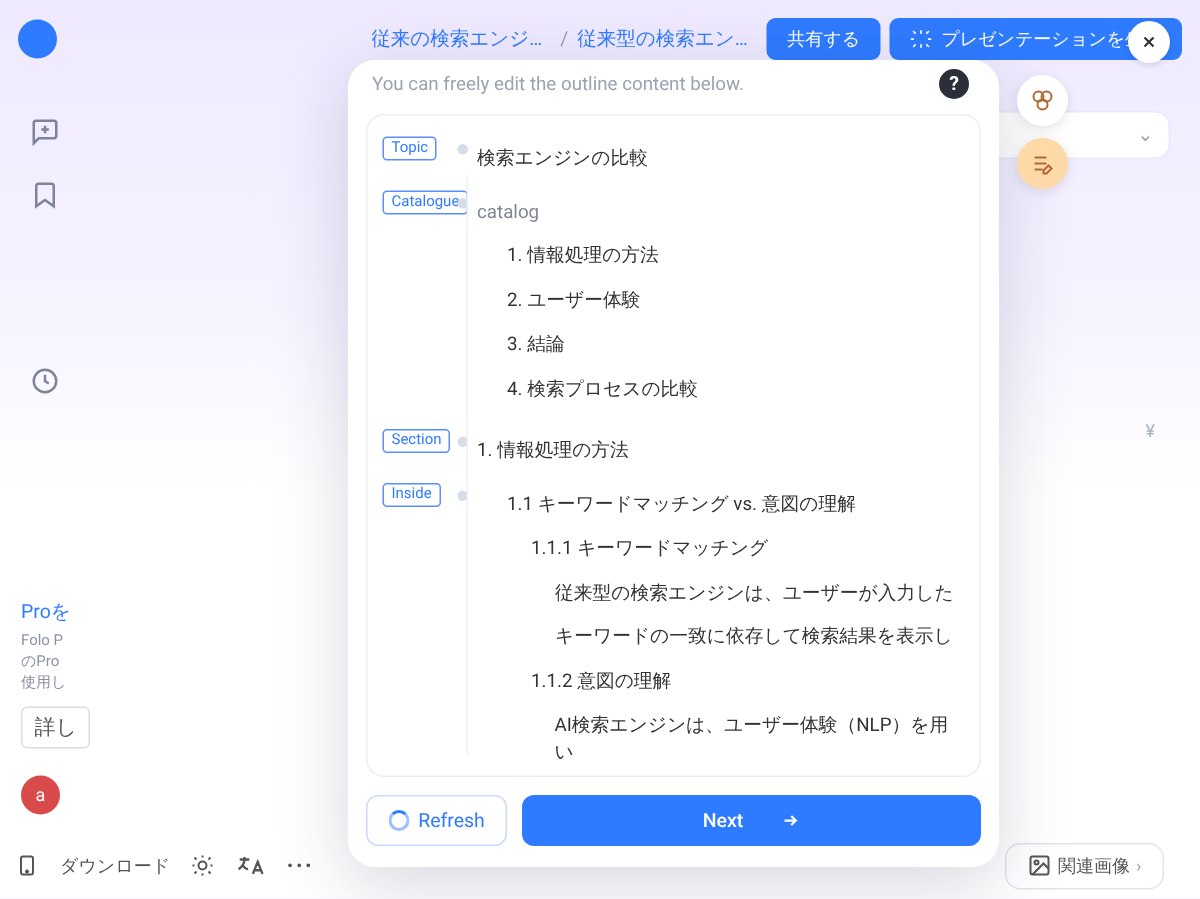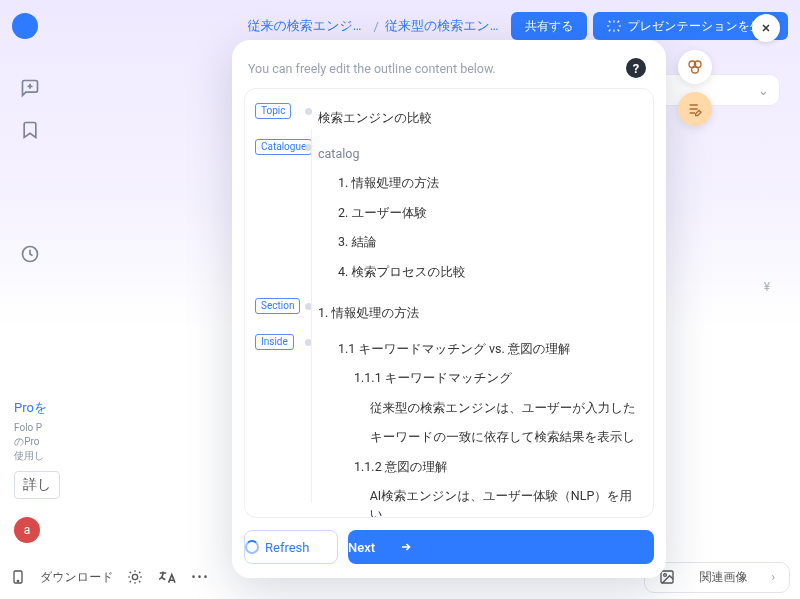--- a/index.html
+++ b/index.html
@@ -12,32 +12,32 @@
   .slash{color:#9aa2b2}
   .pill{height:28px;padding:0 14px;border-radius:6px;display:flex;align-items:center;font-size:12px;color:#fff;background:#2f7bff}
   .pill.ghost{background:#2f7bff}
   .left-side{position:absolute;left:0;top:60px;bottom:0;width:60px;display:flex;flex-direction:column;align-items:center;gap:22px;padding-top:18px;color:#7c839a}
   .licon{width:20px;height:20px}
   .promo{position:absolute;left:14px;bottom:100px;width:170px}
   .promo h4{color:#2f7bff;font-size:13px;font-weight:400;margin-bottom:4px}
   .promo p{font-size:10px;color:#8a91a5;line-height:1.4}
   .promo-btn{margin-top:8px;padding:4px 8px;border:1px solid #d9dde8;border-radius:4px;display:inline-block;font-size:14px;color:#555;background:#fff}
   .avatar{position:absolute;left:14px;bottom:56px;width:26px;height:26px;border-radius:50%;background:#d94b4b;color:#fff;display:flex;align-items:center;justify-content:center;font-size:12px}
-  .footer{position:absolute;left:10px;bottom:6px;right:10px;height:32px;display:flex;align-items:center;gap:14px;color:#555;font-size:12px}
-  .foot-right{margin-left:auto;display:flex;align-items:center;gap:24px;border:1px solid #e1e4ee;border-radius:10px;padding:6px 14px;background:#fff;color:#555}
+  .footer{position:absolute;left:10px;bottom:6px;right:24px;height:32px;display:flex;align-items:center;gap:14px;color:#555;font-size:12px}
+  .foot-right{margin-left:auto;display:flex;align-items:center;gap:4px;border:1px solid #e1e4ee;border-radius:10px;padding:6px 14px;background:#fff;color:#555}
   .chev{color:#9aa2b2}
   .stray{position:absolute;right:150px;bottom:32px;font-size:12px;color:#555;text-align:left;line-height:1.3;width:50px}
   .rcard{position:absolute;right:20px;top:74px;width:160px;height:32px;border:1px solid #e8ebf3;border-radius:10px;display:flex;align-items:center;justify-content:flex-end;background:#fff;padding-right:10px}
   .yen{position:absolute;right:30px;top:280px;color:#aab1c5;font-size:12px}
 
   
   .closex{position:absolute;right:20px;top:14px;width:28px;height:28px;border-radius:50%;background:#fff;box-shadow:0 1px 5px rgba(0,0,0,.15);display:flex;align-items:center;justify-content:center;font-size:15px;color:#333;z-index:40}
 
   
-  .modal{position:absolute;left:232px;top:40px;width:434px;height:538px;background:#fff;border-radius:18px;box-shadow:0 12px 48px rgba(30,40,80,.18);z-index:30;display:flex;flex-direction:column;padding:12px 12px 14px 12px}
+  .modal{position:absolute;left:232px;top:40px;width:434px;height:538px;background:#fff;border-radius:18px;box-shadow:0 12px 48px rgba(30,40,80,.18);z-index:30;display:flex;flex-direction:column;padding:0 12px 14px 12px}
   .side-circ{position:absolute;width:34px;height:34px;border-radius:50%;display:flex;align-items:center;justify-content:center;background:#fff;box-shadow:0 2px 8px rgba(0,0,0,.1);right:-46px}
   .side-circ.c1{top:10px}
   .side-circ.c2{top:52px;background:#ffd9a8}
   .hint-row{display:flex;align-items:center;justify-content:space-between;padding:6px 8px 10px 4px}
   .hint{font-size:12.5px;color:#9aa2b2}
   .qmark{width:20px;height:20px;border-radius:50%;background:#2a2f3a;color:#fff;display:flex;align-items:center;justify-content:center;font-size:13px;font-weight:700}
   .outline{flex:1;border:1px solid #eceef6;border-radius:12px;padding:14px 10px 6px 10px;overflow:hidden;position:relative}
   .row{display:flex;align-items:flex-start;margin:0}
   .row+.row{margin-top:0}
   .cell-l{width:50px;display:flex;justify-content:flex-start;align-items:center;padding-right:6px}
@@ -46,21 +46,21 @@
   .txt{font-size:12.5px;color:#333;padding:6px 0;line-height:1.4}
   .txt.soft{color:#808698}
   
   .lvl0{padding-left:0}
   .lvl1{padding-left:20px}
   .lvl2{padding-left:36px}
   .lvl3{padding-left:52px} 
   
   .outline::before{content:"";position:absolute;left:66px;top:40px;bottom:14px;width:1px;background:#eef0f7}
   .btns{display:flex;gap:10px;margin-top:12px}
-  .btn{height:34px;border-radius:8px;display:flex;align-items:center;font-size:13px;cursor:pointer}
+  .btn{height:34px;border-radius:8px;display:flex;align-items:center;justify-content:center;font-size:13px;cursor:pointer}
   .refresh{width:94px;border:1px solid #c9d9ff;color:#2f7bff;background:#fff;gap:6px}
   .next{flex:1;background:#2f7bff;color:#fff;gap:24px;font-weight:500}
   svg{display:block}
   .spin{width:14px;height:14px;border:2px solid #9cc0ff;border-top-color:#2f7bff;border-radius:50%}
 </style>
 </head>
 <body>
 
 <div class="bg">
   <div class="bg-top">

